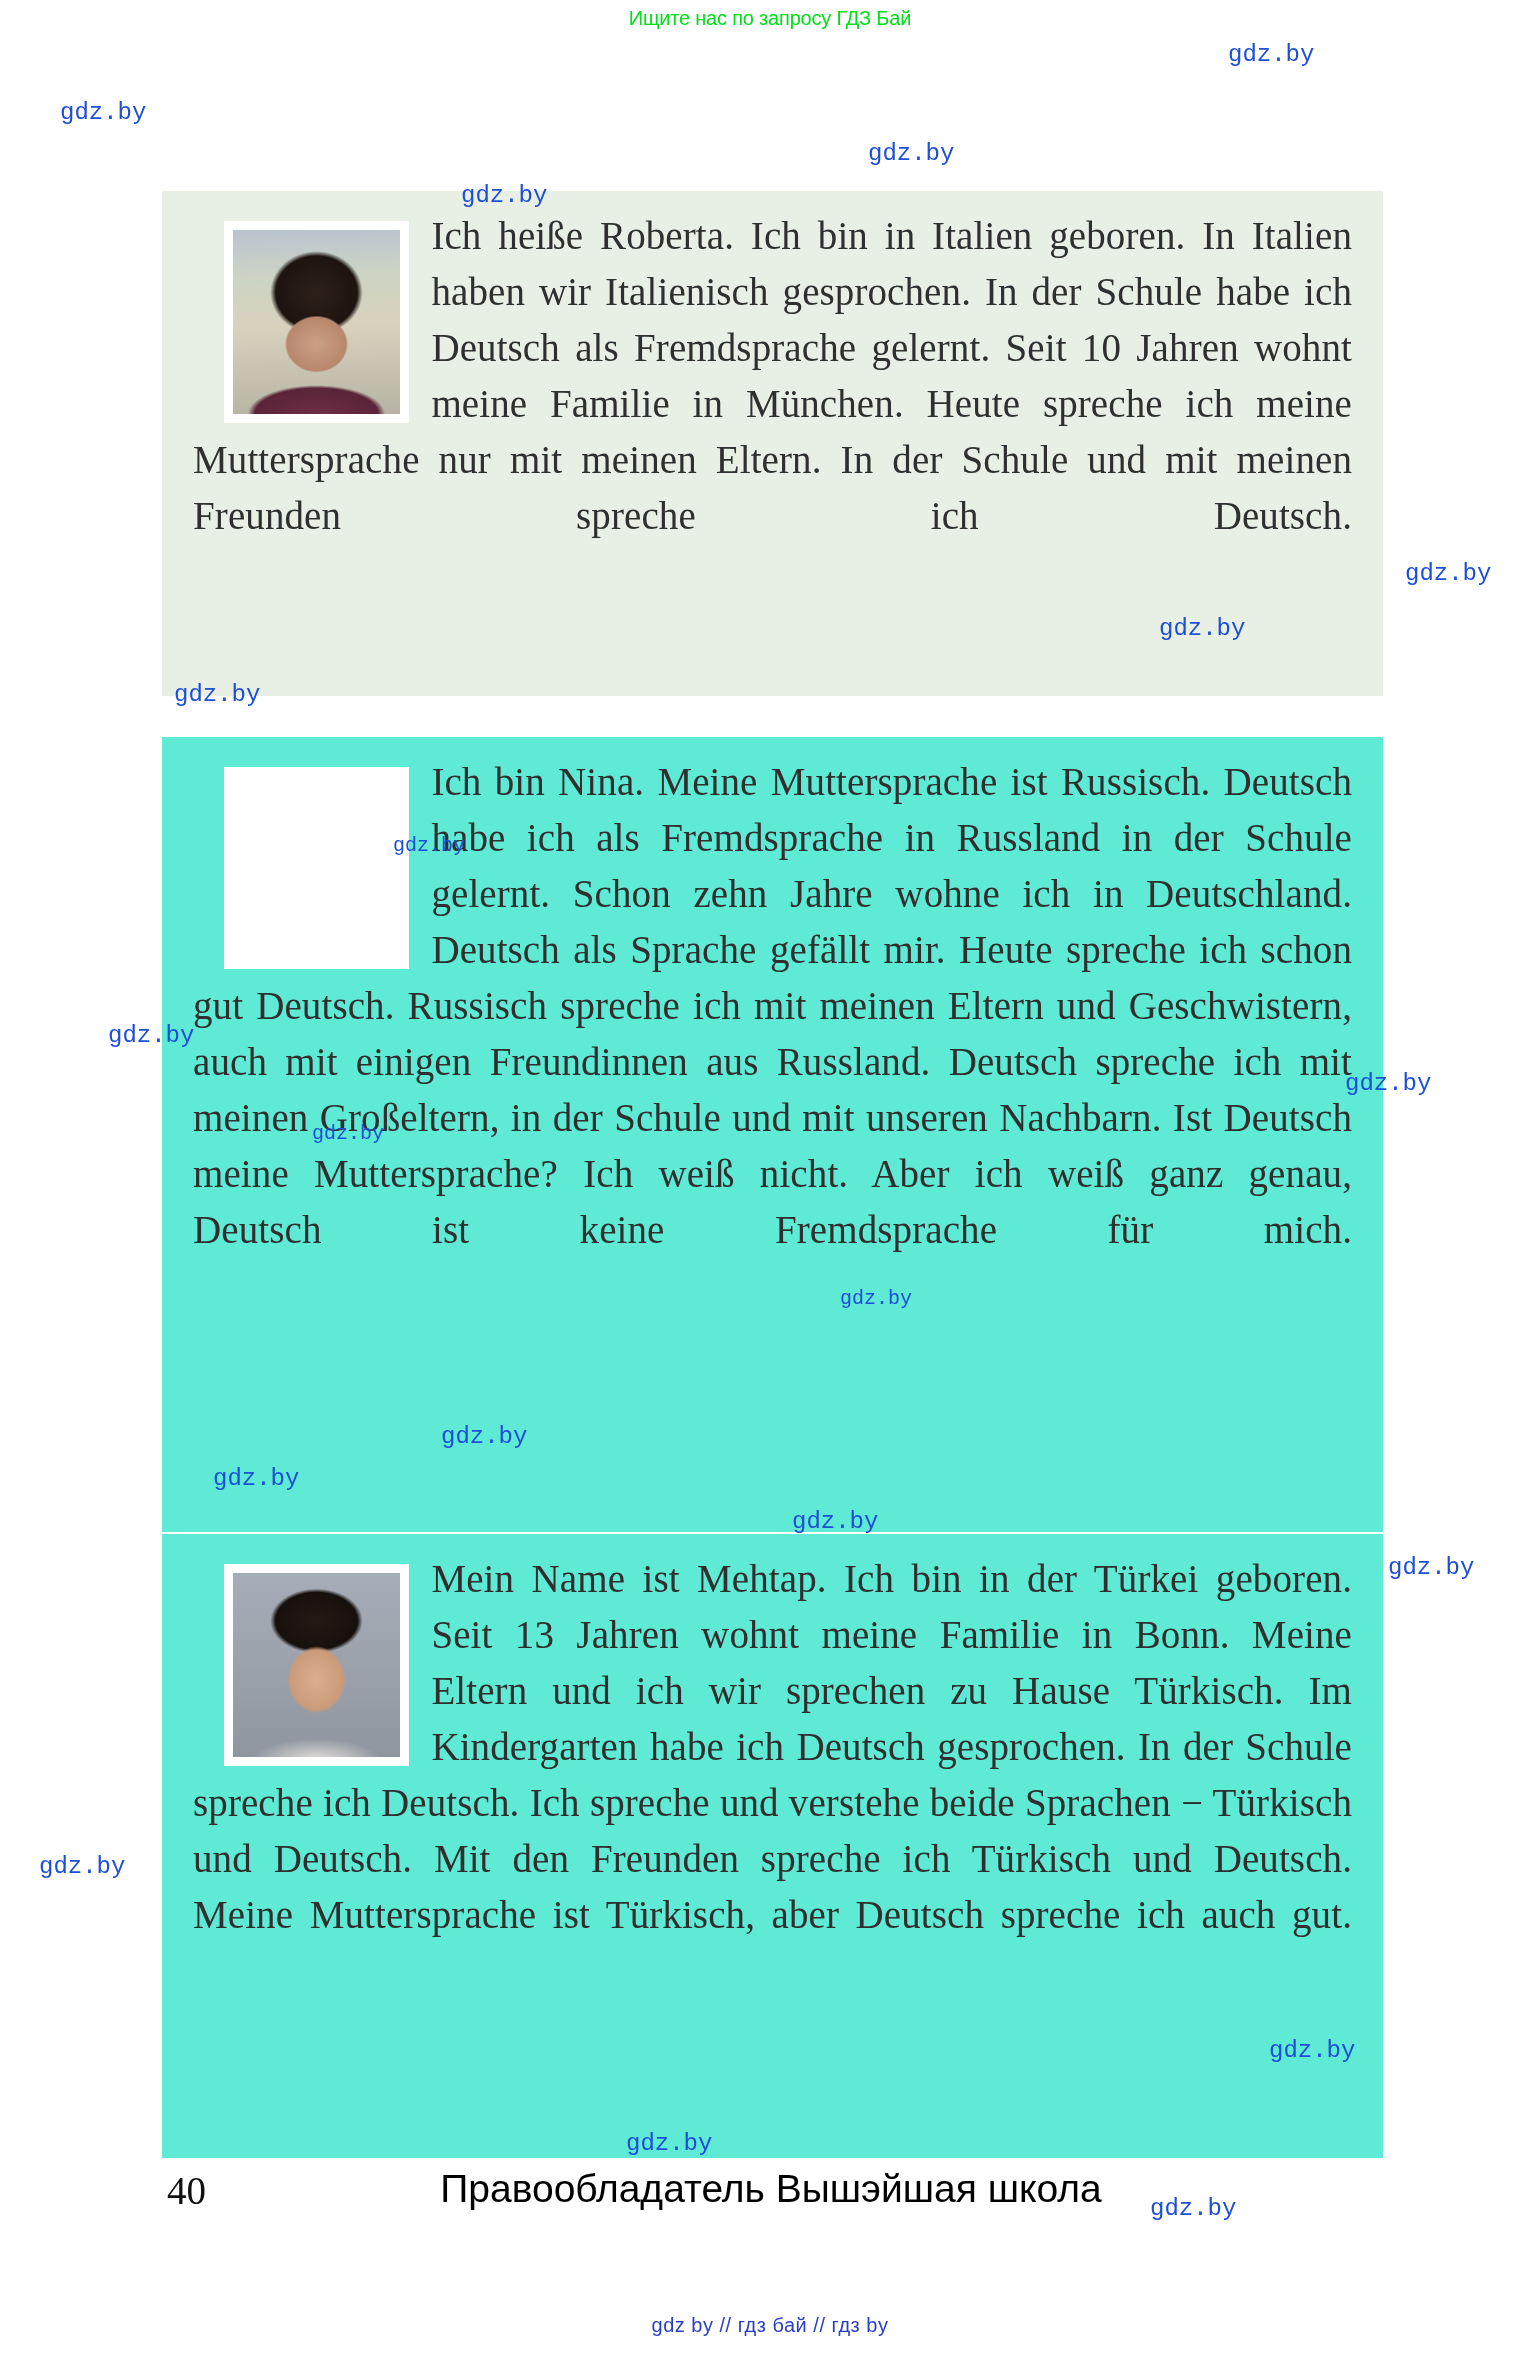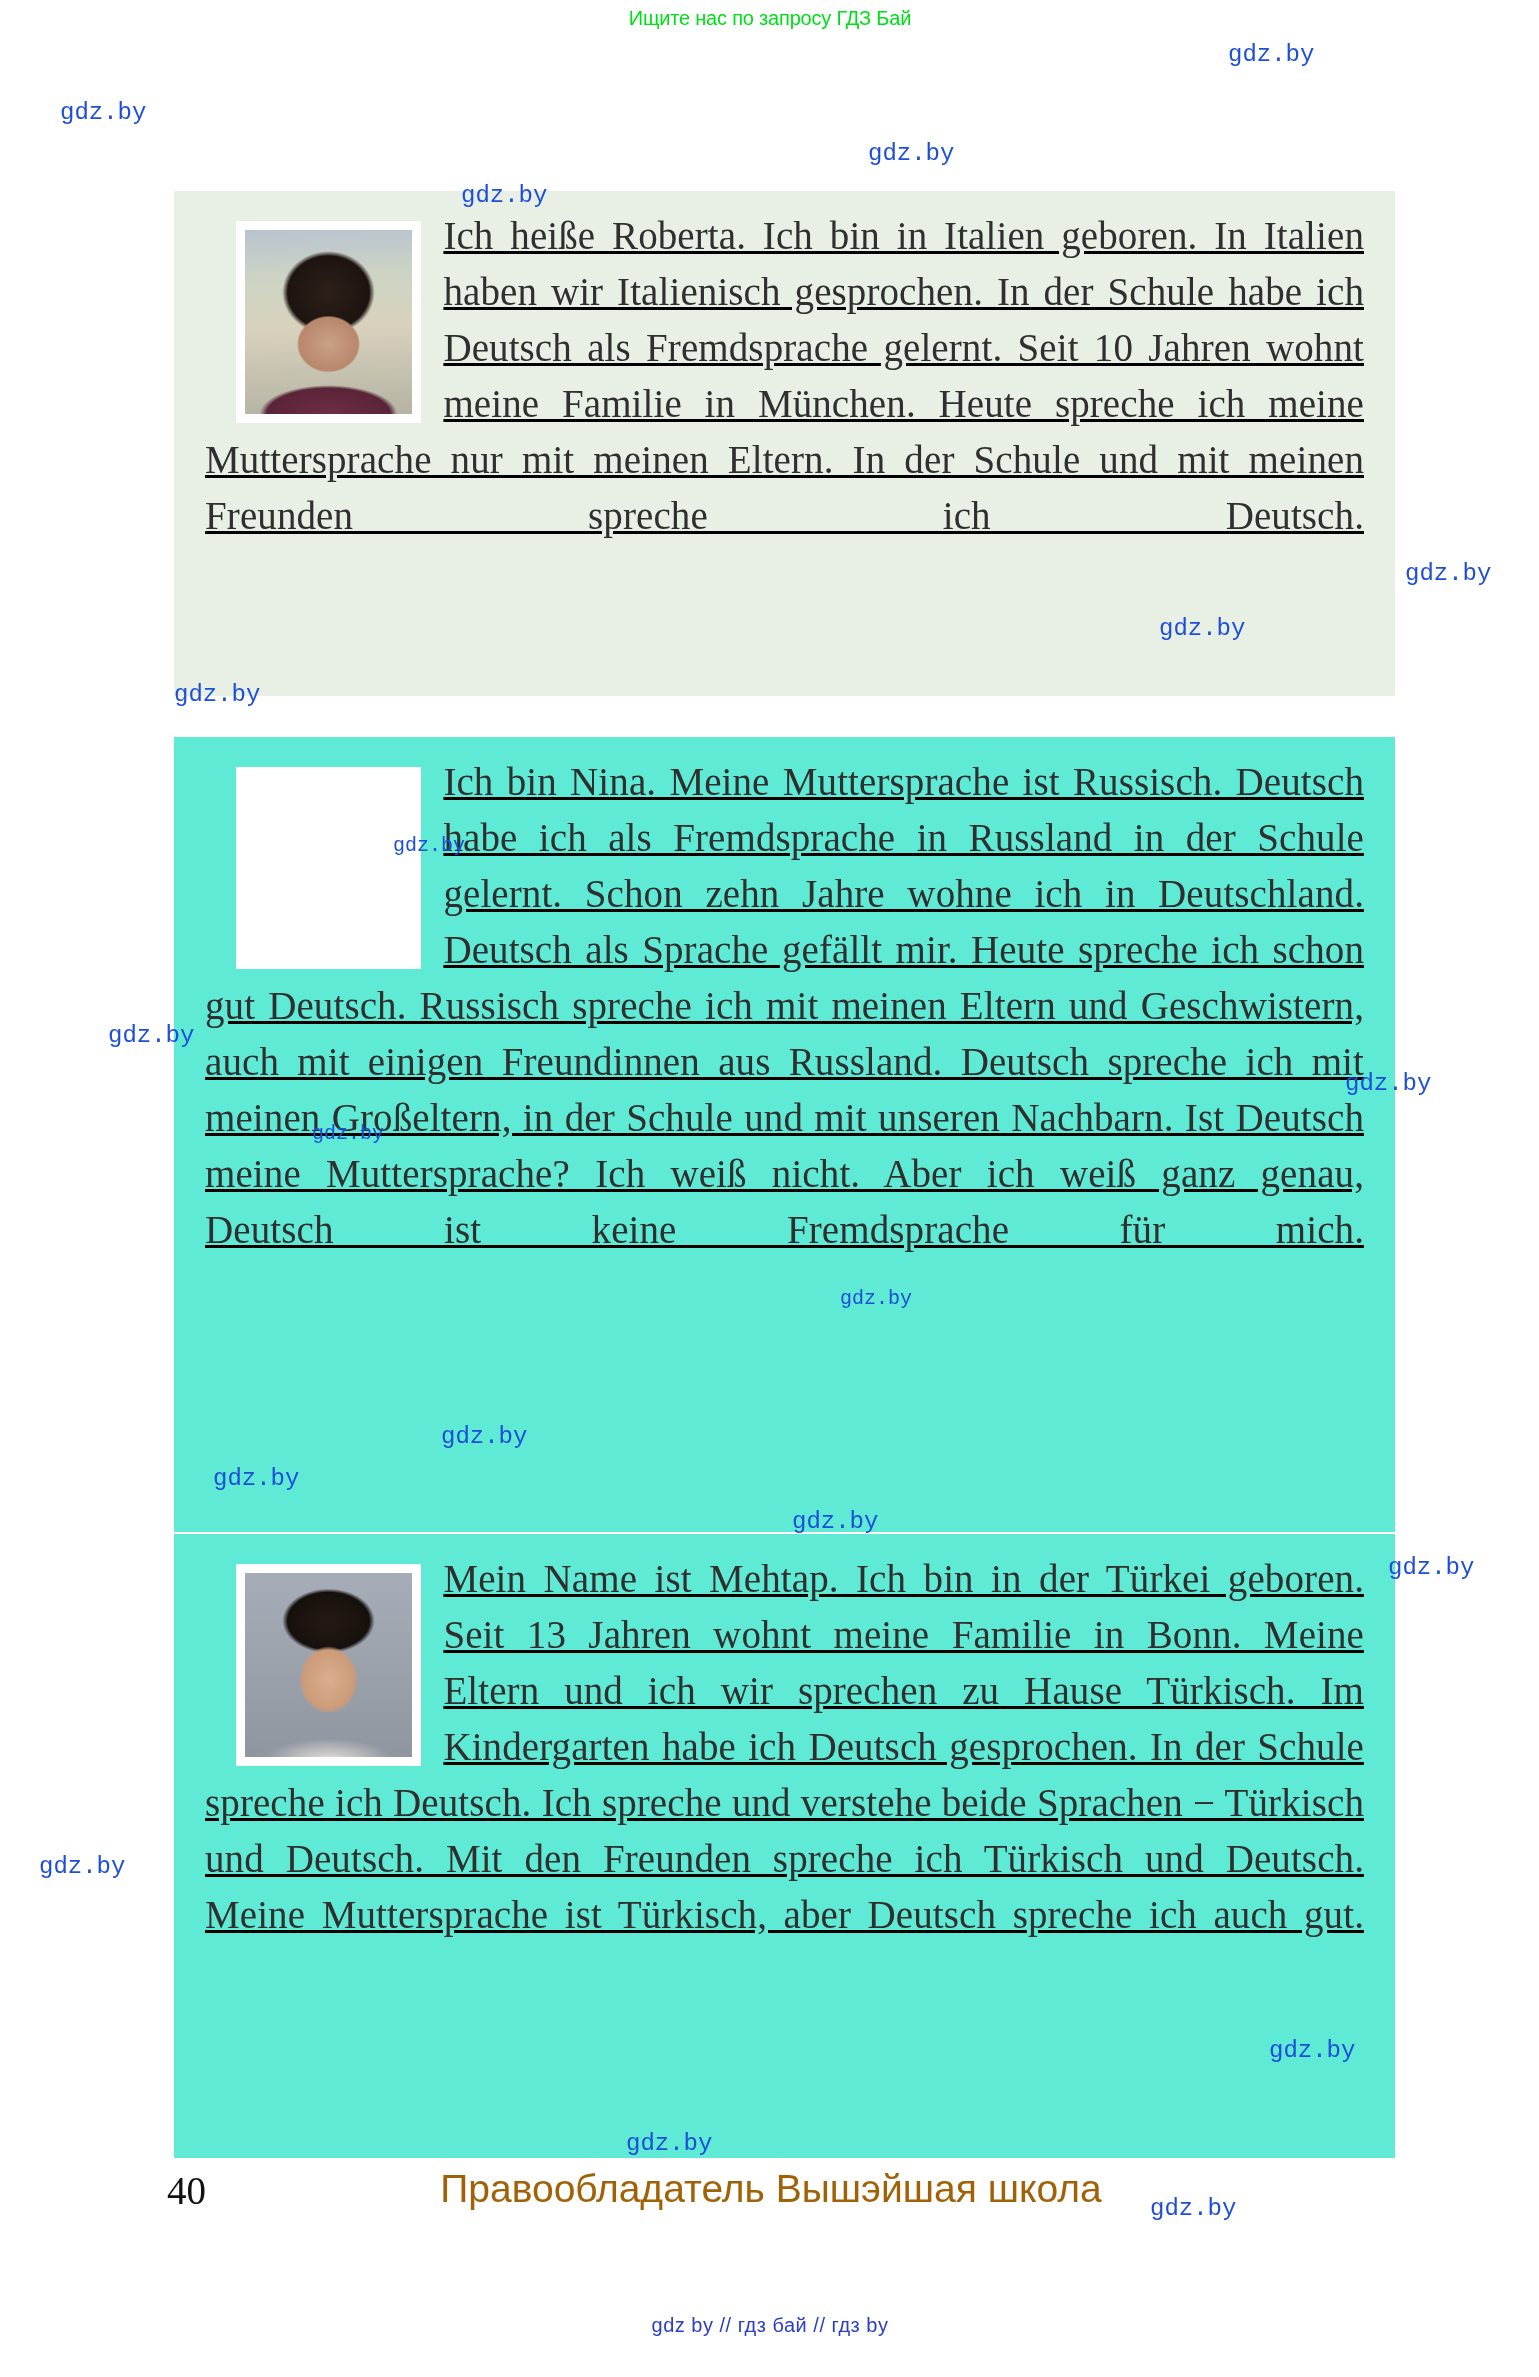--- a/index.html
+++ b/index.html
@@ -34,25 +34,24 @@
     position: absolute;
     font-family: Liberation Mono, monospace;
     color: #1d4ed8;
     white-space: nowrap;
     font-weight: 400;
   }
 
   
   .block {
     position: absolute;
-    left: 174px;
+    left: 162px;
     width: 1221px;
     box-sizing: border-box;
     padding: 16.5px 31px 24px 31px;
-    text-decoration: underline;
   }
   .block .photo {
     float: left;
     background: #ffffff;
     padding: 9.2px;
     margin: 13px 22px 5.5px 31px;
     box-sizing: border-box;
   }
   .block .photo .img {
     display: block;
@@ -169,21 +168,21 @@
 </div>
 
 <div class="block" id="block-mehtap" style="background: #5eead4;">
   <span class="photo">
     <span class="img face-mehtap"></span>
   </span>
   <p>Mein Name ist Mehtap. Ich bin in der Türkei geboren. Seit 13 Jahren wohnt meine Familie in Bonn. Meine Eltern und ich wir sprechen zu Hause Türkisch. Im Kindergarten habe ich Deutsch gesprochen. In der Schule spreche ich Deutsch. Ich spreche und verstehe beide Sprachen − Türkisch und Deutsch. Mit den Freunden spreche ich Türkisch und Deutsch. Meine Muttersprache ist Türkisch, aber Deutsch spreche ich auch gut.</p>
 </div>
 
 <div id="page-number">40</div>
-<div id="copyright" style="color: #a16207;">Правообладатель Вышэйшая школа</div>
+<div id="copyright" style="color: #000000;">Правообладатель Вышэйшая школа</div>
 <div id="footer-links" style="color: rgb(43, 63, 196);">gdz by  //  гдз бай  //  гдз by</div>
 
 <div id="watermark-layer">
     <div class="wm" style="left: 1228px; top: 41px; font-size: 24px;">gdz.by</div>
     <div class="wm" style="left: 60px; top: 99px; font-size: 24px;">gdz.by</div>
     <div class="wm" style="left: 868px; top: 140px; font-size: 24px;">gdz.by</div>
     <div class="wm" style="left: 461px; top: 182px; font-size: 24px;">gdz.by</div>
     <div class="wm" style="left: 1405px; top: 560px; font-size: 24px;">gdz.by</div>
     <div class="wm" style="left: 1159px; top: 615px; font-size: 24px;">gdz.by</div>
     <div class="wm" style="left: 174px; top: 681px; font-size: 24px;">gdz.by</div>

